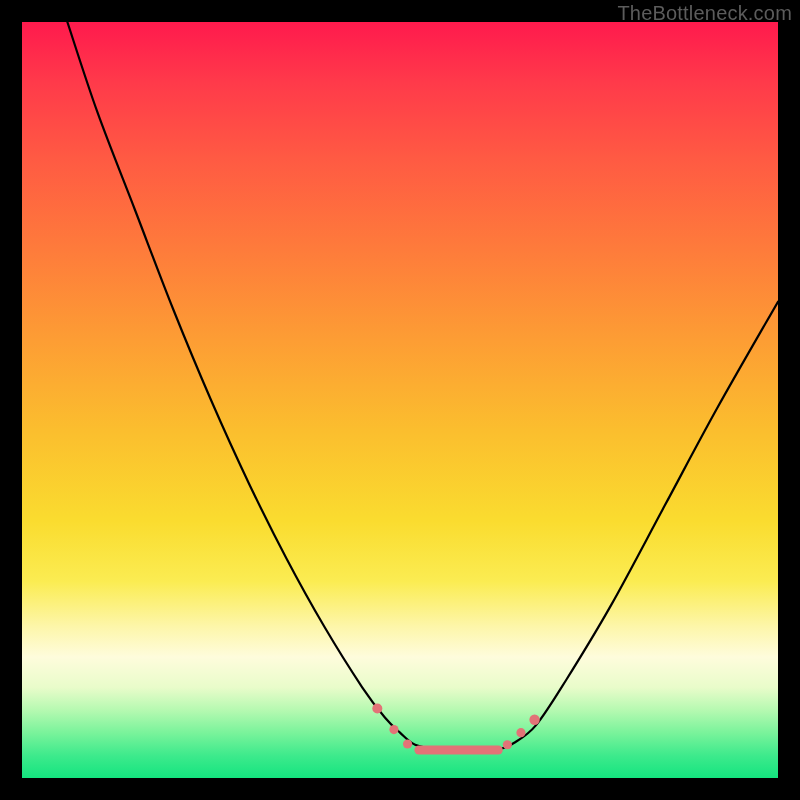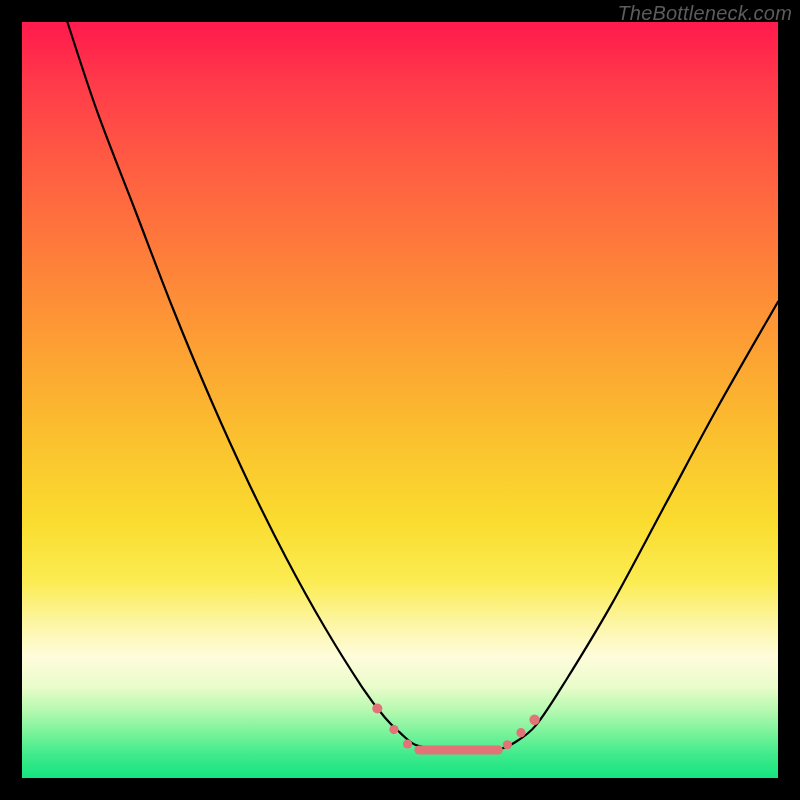--- a/index.html
+++ b/index.html
@@ -57,21 +57,20 @@
     height: 100%;
   }
   .watermark {
     position: absolute;
     top: 2px;
     right: 8px;
     color: #5c5c5c;
     font-size: 20px;
     letter-spacing: 0.2px;
     user-select: none;
-    font-style: italic;
   }
 </style>
 </head>
 <body>
 
 <div class="frame">
   <div class="plot-area">
     <div class="gradient"></div>
     <svg class="curve-svg" viewBox="0 0 100 100" preserveAspectRatio="none">
       <g>

